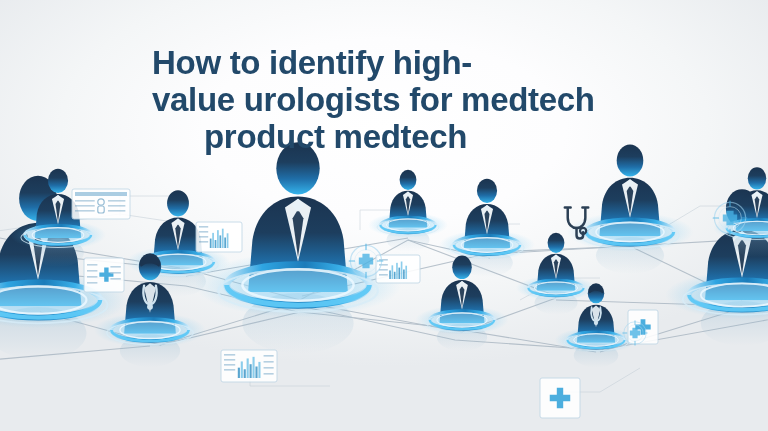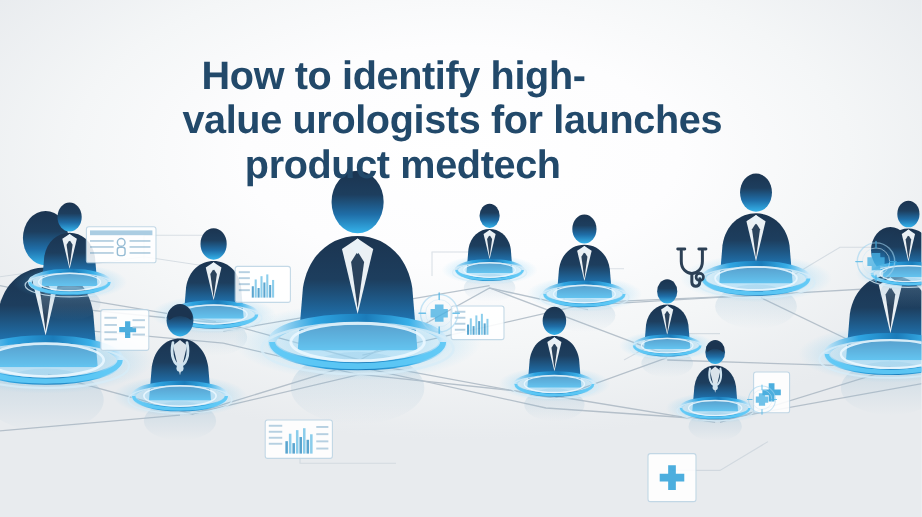--- a/index.html
+++ b/index.html
@@ -24,21 +24,21 @@
   }
   .title-line{
     font-family:"Liberation Sans",sans-serif;
     font-weight:700;
     font-size:33px;
     line-height:37px;
     letter-spacing:-0.3px;
     color:#22496a;
     white-space:nowrap;
   }
-  .title-line.l1{text-indent:0px;margin-left:16px;}
+  .title-line.l1{text-indent:0px;}
   .title-line.l2{text-indent:0px;}
   .title-line.l3{text-indent:52px;}
 </style>
 </head>
 <body>
 
 <div id="stage">
 
   <div id="illustration">
   <svg viewBox="0 0 768 431" xmlns="http://www.w3.org/2000/svg" aria-hidden="true">
@@ -377,17 +377,17 @@
           </g>
           <g opacity="0.78">
             <use href="#sym-crosstarget" x="622" y="320" width="26" height="26"></use>
           </g>
         </g>
   </svg>
   </div>
 
   <div id="title-block">
     <div class="title-line l1">How to identify high-</div>
-    <div class="title-line l2">value urologists for launches</div>
+    <div class="title-line l2">value urologists for medtech</div>
     <div class="title-line l3">product medtech</div>
   </div>
 
 </div>
 
 </body></html>

